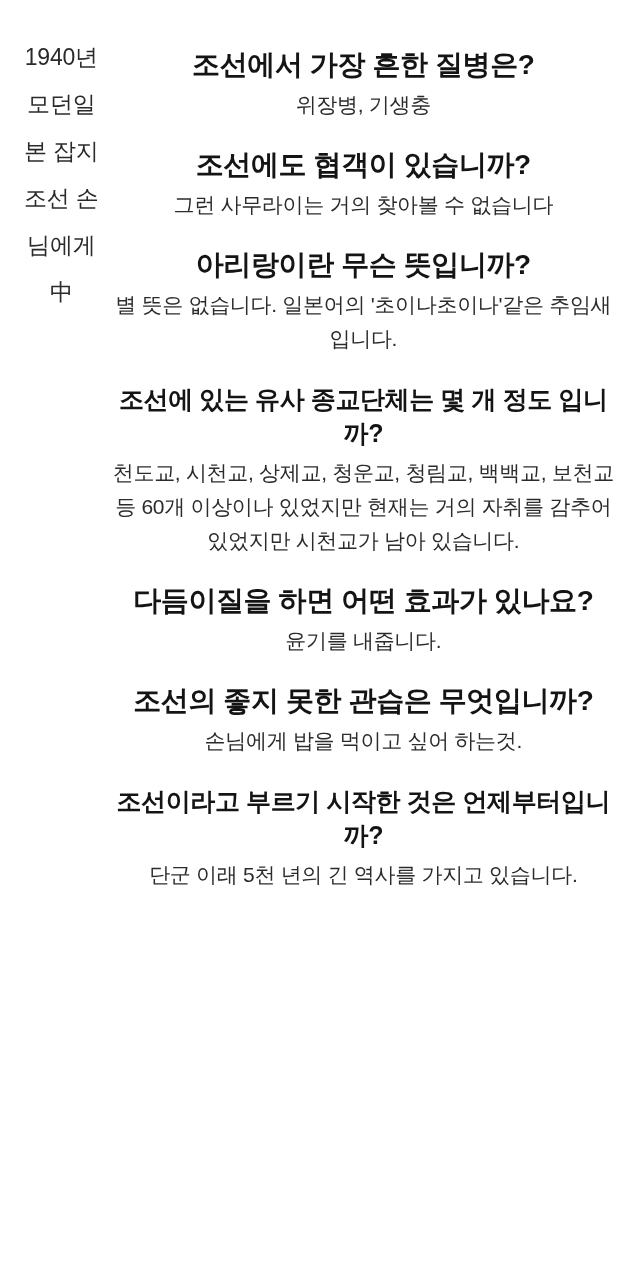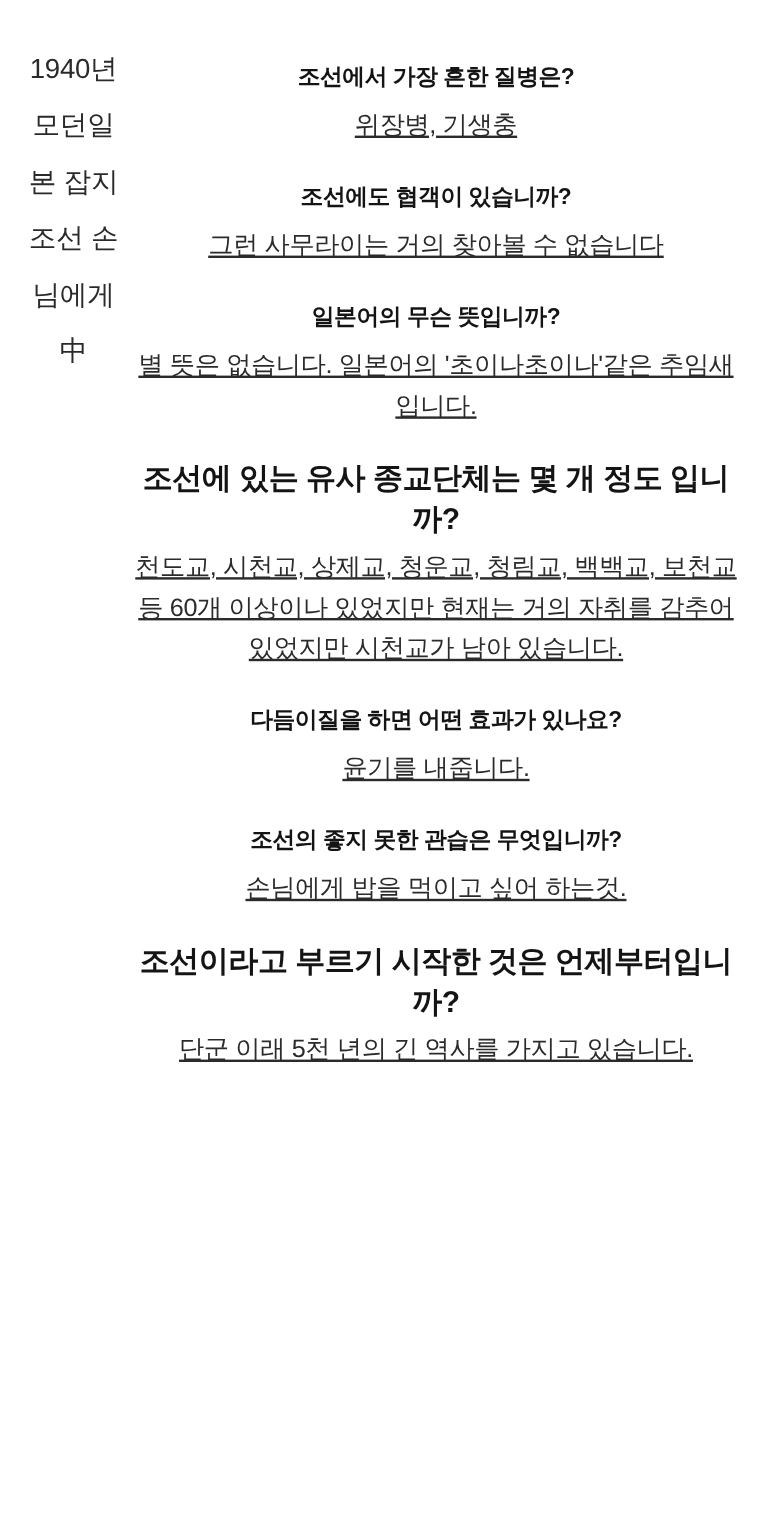--- a/index.html
+++ b/index.html
@@ -36,35 +36,34 @@
   .qa-list {
     margin-top: 24px;
     display: flex;
     flex-direction: column;
   }
   .qa-block {
     text-align: center;
     margin-bottom: 26px;
   }
   .qa-question {
-    font-size: 19px;
+    font-size: 28px;
     font-weight: 700;
     line-height: 34px;
     letter-spacing: -0.4px;
     color: #141414;
     margin-bottom: 6px;
   }
   .qa-answer {
     font-size: 21px;
     font-weight: 400;
     line-height: 34px;
     letter-spacing: -0.3px;
     color: #2b2b2b;
     padding: 0 8px;
-    text-decoration: underline;
   }
   .qa-block.wide .qa-question {
     font-size: 25px;
   }
   .qa-block.wide .qa-answer {
     padding: 0 4px;
   }
   .spacer-top { height: 14px; }
 </style>
 </head>
@@ -85,21 +84,21 @@
       <div class="qa-question">조선에서 가장 흔한 질병은?</div>
       <div class="qa-answer">위장병, 기생충</div>
     </div>
 
     <div class="qa-block">
       <div class="qa-question">조선에도 협객이 있습니까?</div>
       <div class="qa-answer">그런 사무라이는 거의 찾아볼 수 없습니다</div>
     </div>
 
     <div class="qa-block">
-      <div class="qa-question">일본어의 무슨 뜻입니까?</div>
+      <div class="qa-question">아리랑이란 무슨 뜻입니까?</div>
       <div class="qa-answer">별 뜻은 없습니다. 일본어의 '초이나초이나'같은 추임새 입니다.</div>
     </div>
 
     <div class="qa-block wide">
       <div class="qa-question">조선에 있는 유사 종교단체는 몇 개 정도 입니까?</div>
       <div class="qa-answer">천도교, 시천교, 상제교, 청운교, 청림교, 백백교, 보천교 등 60개 이상이나 있었지만 현재는 거의 자취를 감추어 있었지만 시천교가 남아 있습니다.</div>
     </div>
 
     <div class="qa-block">
       <div class="qa-question">다듬이질을 하면 어떤 효과가 있나요?</div>

